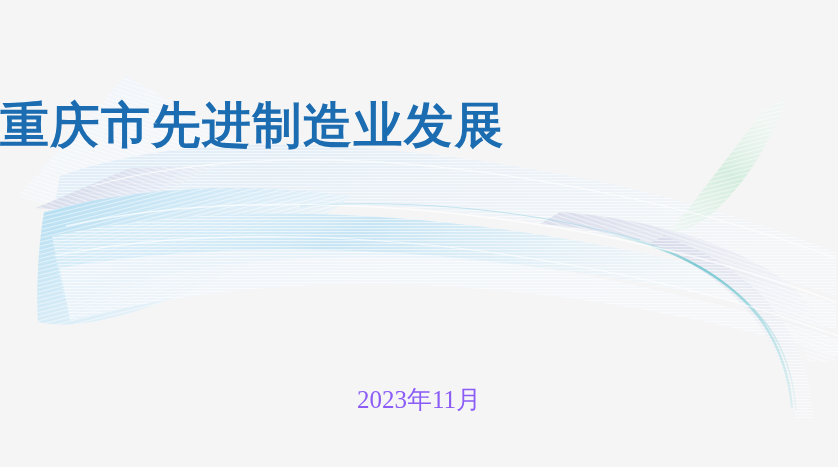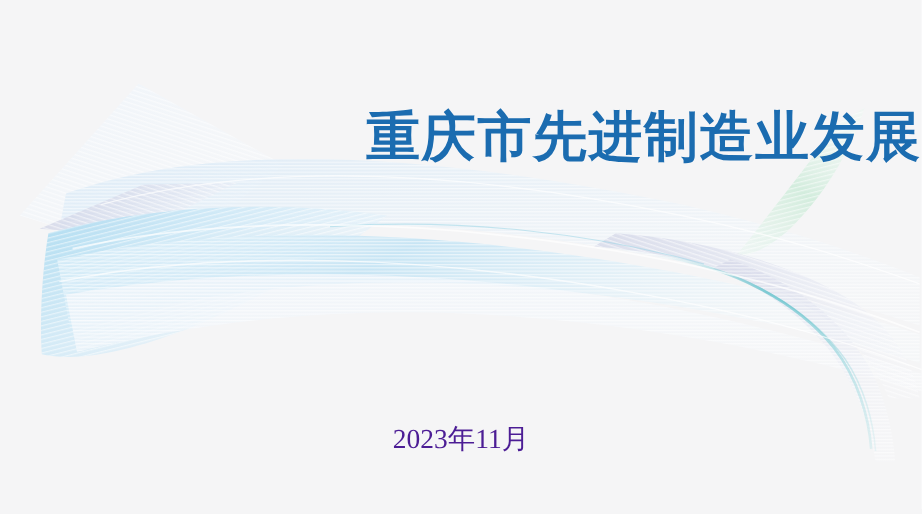--- a/index.html
+++ b/index.html
@@ -21,21 +21,21 @@
     inset: 0;
     width: 838px;
     height: 467px;
     pointer-events: none;
   }
   #title-block {
     position: absolute;
     left: 0;
     top: 86px;
     width: 838px;
-    text-align: right;
+    text-align: left;
     z-index: 5;
   }
   .title-line {
     font-family: "Liberation Sans", "DejaVu Sans", sans-serif;
     font-weight: 700;
     font-size: 49px;
     line-height: 78px;
     letter-spacing: 1.5px;
     color: #1b6cb0;
     white-space: nowrap;
@@ -46,21 +46,21 @@
     top: 384px;
     width: 838px;
     text-align: center;
     z-index: 5;
   }
   .subtitle-text {
     font-family: "Liberation Serif", "DejaVu Serif", serif;
     font-weight: 400;
     font-size: 25px;
     line-height: 32px;
-    color: #4c1d95;
+    color: #8b5cf6;
     white-space: nowrap;
   }
 </style>
 </head>
 <body>
 
 <div id="slide">
 
   <svg id="bg-art" viewBox="0 0 838 467" preserveAspectRatio="none">
     <defs>

